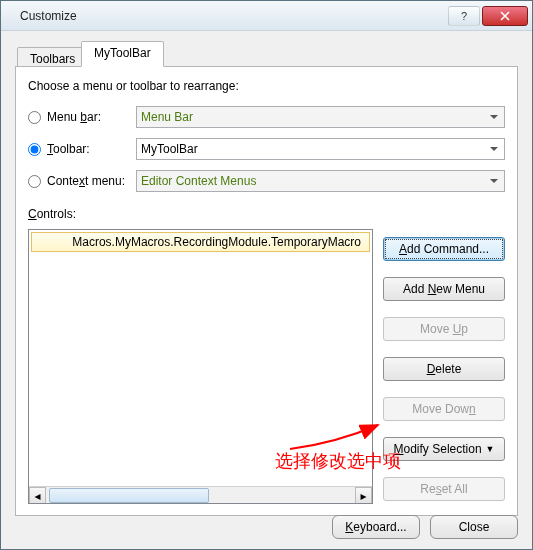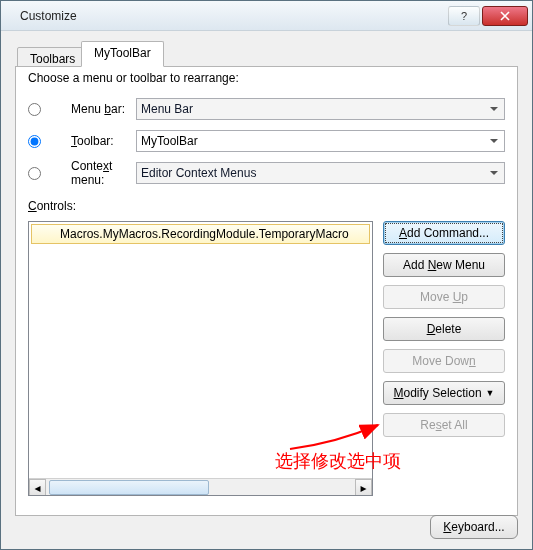--- a/index.html
+++ b/index.html
@@ -28,70 +28,70 @@
   .content { padding: 10px 14px 5px 14px; }
   .tabs { position: relative; height: 26px; }
   .tab {
     position: absolute; top: 0; height: 26px; padding: 4px 12px 0 12px;
     border: 1px solid #b5b5b5; background: #f0f0f0; cursor: default;
     border-top-left-radius: 2px; border-top-right-radius: 2px;
   }
   .tab.sel { background: #fff; border-bottom-color: #fff; z-index: 2; }
   .tab.unsel { top: 6px; height: 39px; }
   .tabpage {
-    border: 1px solid #b5b5b5; background: #fff; padding: 4px 12px 12px 12px;
+    border: 1px solid #b5b5b5; background: #fff; padding: 12px 12px 12px 12px;
     margin-top: -1px; height: 450px; position: relative;
   }
   .prompt { margin-bottom: 10px; color: #000; }
   .row { display: flex; align-items: center; height: 28px; margin-bottom: 4px; }
-  .radiocell { width: 108px; display: flex; align-items: center; gap: 24px; }
+  .radiocell { width: 108px; display: flex; align-items: center; }
   .radiocell input { margin: 0 6px 0 0; }
   .radiocell label span.ul { text-decoration: underline; }
   .combo {
     flex: 1; height: 22px; border: 1px solid #abadb3; background: #fff;
     display: flex; align-items: center; padding: 0 4px; color: #000; position: relative;
   }
-  .combo.disabled { background: #f4f4f4; color: #0f172a; }
+  .combo.disabled { background: #f4f4f4; color: #4d7c0f; }
   .combo .arrow {
     position: absolute; right: 2px; top: 2px; width: 16px; height: 16px;
     display: flex; align-items: center; justify-content: center;
   }
   .combo .arrow svg { fill: #555; }
   .ctrls-label { margin-top: 12px; margin-bottom: 8px; }
   .ctrls-label span.ul { text-decoration: underline; }
   .lower { display: flex; gap: 10px; height: 275px; }
   .listwrap {
     flex: 1; border: 1px solid #828790; background: #fff; position: relative;
     overflow: hidden;
   }
   .listitem {
     position: absolute; left: 2px; right: 2px; top: 2px; height: 20px;
     background: linear-gradient(#fffef0, #fff6c9); border: 1px solid #e5c365;
     display: flex; align-items: center; padding: 0 8px 0 28px; color: #000;
-    overflow: hidden; white-space: nowrap;
+    overflow: hidden; white-space: nowrap; justify-content: flex-end;
   }
   .hscroll {
     position: absolute; left: 0; right: 0; bottom: 0; height: 17px;
     background: #f0f0f0; border-top: 1px solid #d1d1d1;
   }
   .hscroll .btn {
     position: absolute; top: 0; width: 17px; height: 17px;
     background: linear-gradient(#f8f8f8, #e4e4e4); border: 1px solid #bBB;
     display: flex; align-items: center; justify-content: center;
   }
   .hscroll .btn.r { right: 0; }
   .hscroll .thumb {
     position: absolute; top: 1px; left: 20px; width: 160px; height: 15px;
     background: linear-gradient(#eaf3fb, #cfe4f6); border: 1px solid #9db8d0; border-radius: 2px;
   }
   .btncol { width: 122px; display: flex; flex-direction: column; gap: 8px; }
   .pushbtn {
     height: 24px; border: 1px solid #8e8f8f; background: linear-gradient(#f6f6f6, #e4e4e4);
     display: flex; align-items: center; justify-content: center; color: #000;
-    border-radius: 3px; padding: 0 6px; white-space: nowrap;
+    border-radius: 3px; padding: 0 6px; white-space: nowrap; margin-top: 8px;
   }
   .pushbtn.focus {
     border: 1px solid #3c7fb1; box-shadow: inset 0 0 0 1px #a4d2ef;
     background: linear-gradient(#eef7fd, #d4ecfb);
     outline: 1px dotted #444; outline-offset: -3px;
   }
   .pushbtn.disabled { color: #9d9d9d; border-color: #c5c5c5; background: #f4f4f4; }
   .pushbtn .ul { text-decoration: underline; }
   .pushbtn .dd { margin-left: 4px; font-size: 9px; }
   .footer {
@@ -239,16 +239,19 @@
         <path d="M4 30 Q 50 24 92 6" stroke="#ff0000" stroke-width="2" fill="none" marker-end="url(#ah)"></path>
       </svg>
       <div class="ann-text" style="left:259px; top:382px">选择修改选中项</div>
 
     </div>
 
     <div class="footer">
       <div class="pushbtn">
         <span><span></span><span class="ul">K</span><span>eyboard...</span></span>
       </div>
+      <div class="pushbtn">
+        <span>Close</span>
+      </div>
     </div>
 
   </div>
 </div>
 
 </body></html>

